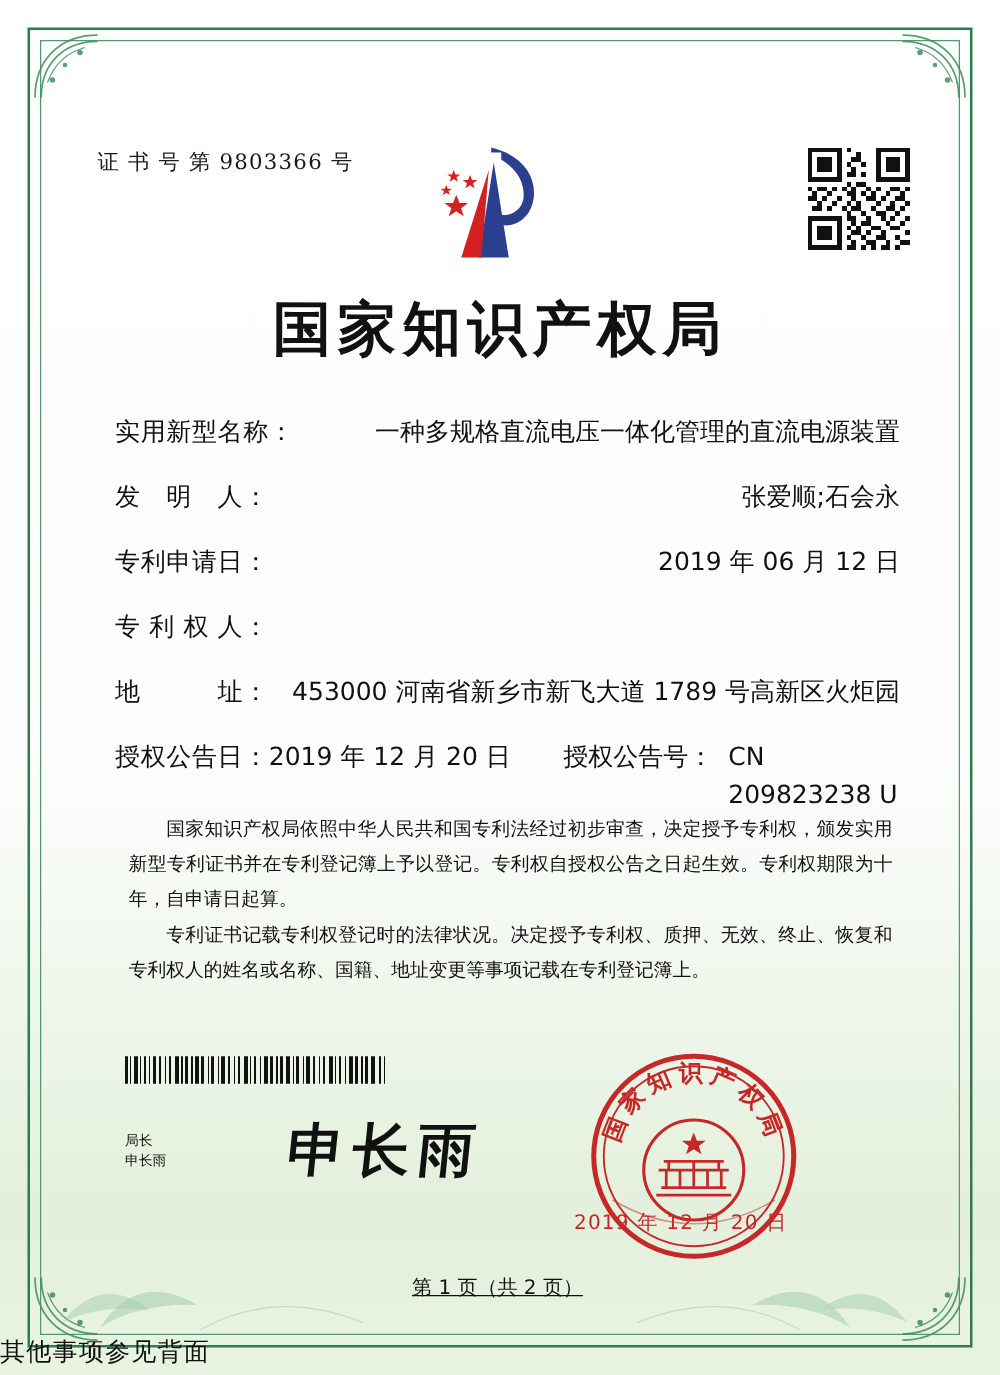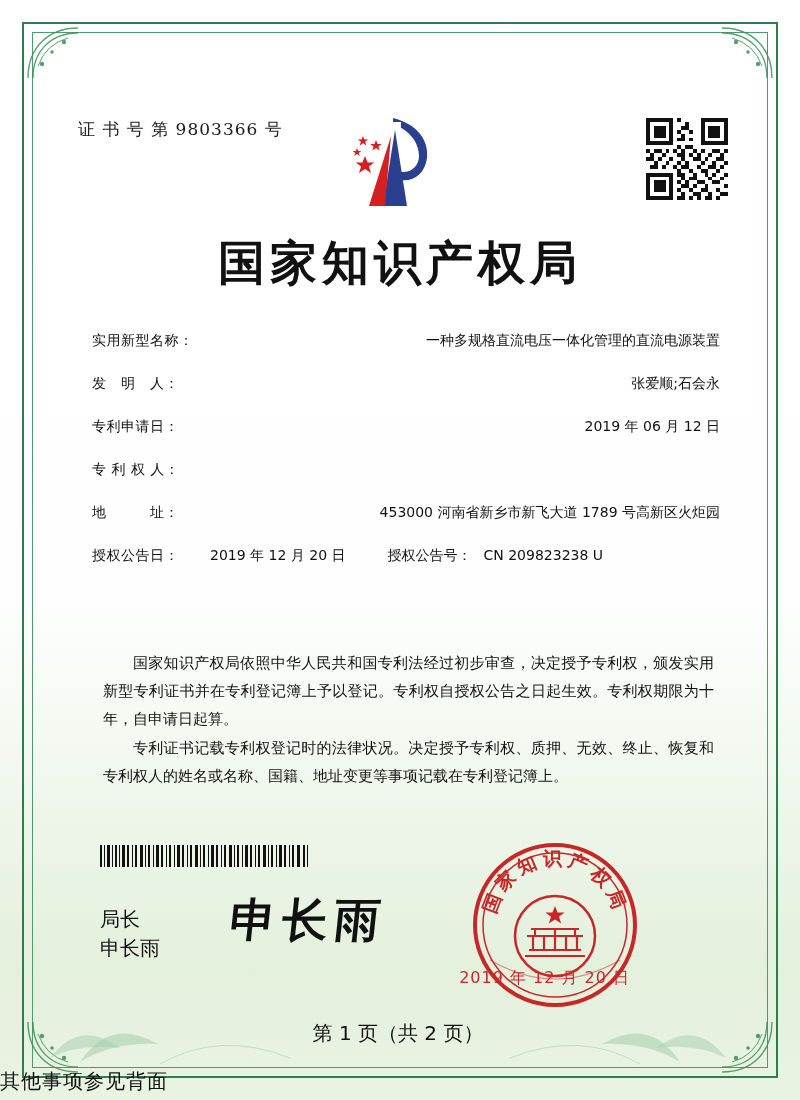--- a/index.html
+++ b/index.html
@@ -82,21 +82,21 @@
     font-size: 47px;
     font-weight: bold;
     letter-spacing: 5px;
     color: #111;
     font-family: "DejaVu Serif", serif;
   }
 
   .fields {
     position: absolute;
     left: 92px; right: 80px; top: 330px;
-    font-size: 14px;
+    font-size: 20px;
     color: #111;
     font-family: "DejaVu Sans", sans-serif;
   }
   .field {
     display: flex;
     align-items: baseline;
     margin-bottom: 22px;
     line-height: 1.5;
   }
   .field .lab {
@@ -134,21 +134,21 @@
 
   .barcode {
     position: absolute;
     left: 100px; top: 845px;
     width: 210px; height: 22px;
   }
 
   .sign-block {
     position: absolute;
     left: 100px; top: 905px;
-    font-size: 20px;
+    font-size: 11px;
     line-height: 1.45;
     color: #111;
     font-family: "DejaVu Sans", sans-serif;
   }
   .signature {
     position: absolute;
     left: 230px; top: 890px;
     font-size: 46px;
     font-family: "DejaVu Serif", serif;
     color: #111;
@@ -168,23 +168,24 @@
     font-size: 16px;
     color: #c62828;
     font-family: "DejaVu Sans", sans-serif;
     letter-spacing: 1px;
   }
 
   .page-no {
     position: absolute;
     left: 0; right: 4px; top: 1020px;
     text-align: center;
-    font-size: 20px;
+    font-size: 16px;
     color: #111;
     font-family: "DejaVu Sans", sans-serif;
+    text-decoration: underline;
   }
   .footnote {
     position: absolute;
     left: 0; right: 0; top: 1068px;
     text-align: left;
     font-size: 20px;
     color: #111;
     font-family: "DejaVu Sans", sans-serif;
     letter-spacing: 1px;
   }

